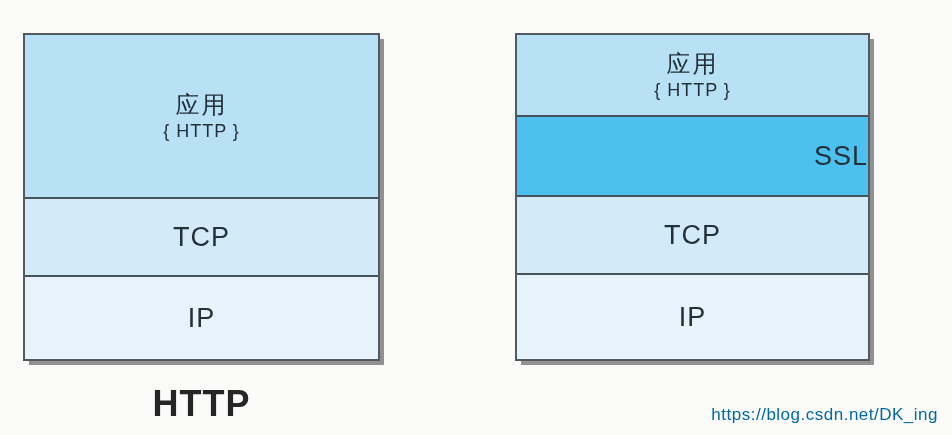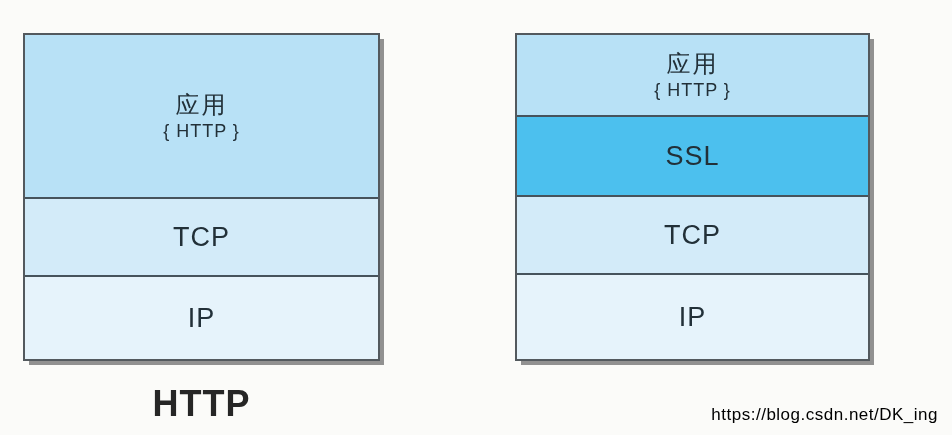--- a/index.html
+++ b/index.html
@@ -39,41 +39,41 @@
   }
   .layer + .layer { border-top: 2px solid #46535c; }
   .layer .zh { font-size: 24px; letter-spacing: 2px; line-height: 1.25; }
   .layer .en { font-size: 18px; letter-spacing: 1px; line-height: 1.25; }
   
   .stack-left  .l-app { flex: 0 0 162px; background: #b8e1f6; }
   .stack-left  .l-tcp { flex: 0 0 78px;  background: #d3ebf9; }
   .stack-left  .l-ip  { flex: 1 1 auto;  background: #e6f3fb; }
   
   .stack-right .l-app { flex: 0 0 80px;  background: #b8e1f6; }
-  .stack-right .l-ssl { flex: 0 0 80px;  background: #4cc0ee; }
+  .stack-right .l-ssl { flex: 0 0 80px;  background: #4cc0ee; align-items: flex-end; }
   .stack-right .l-tcp { flex: 0 0 78px;  background: #d3ebf9; }
   .stack-right .l-ip  { flex: 1 1 auto;  background: #e6f3fb; }
   .caption {
     position: absolute;
     top: 383px;
     height: 34px;
     font-size: 36px;
     letter-spacing: 1px;
     color: #262626;
     text-align: center;
     font-weight: bold;
   }
   .caption-left  { left: 23px;  width: 357px; }
   .caption-right { left: 515px; width: 355px; }
   .watermark {
     position: absolute;
     right: 14px;
     bottom: 10px;
     font-size: 17px;
-    color: #000000;
+    color: #0369a1;
     letter-spacing: 0.5px;
     user-select: none;
   }
 </style>
 </head>
 <body>
 
 <div class="canvas">
 
   <div class="stack stack-left">

